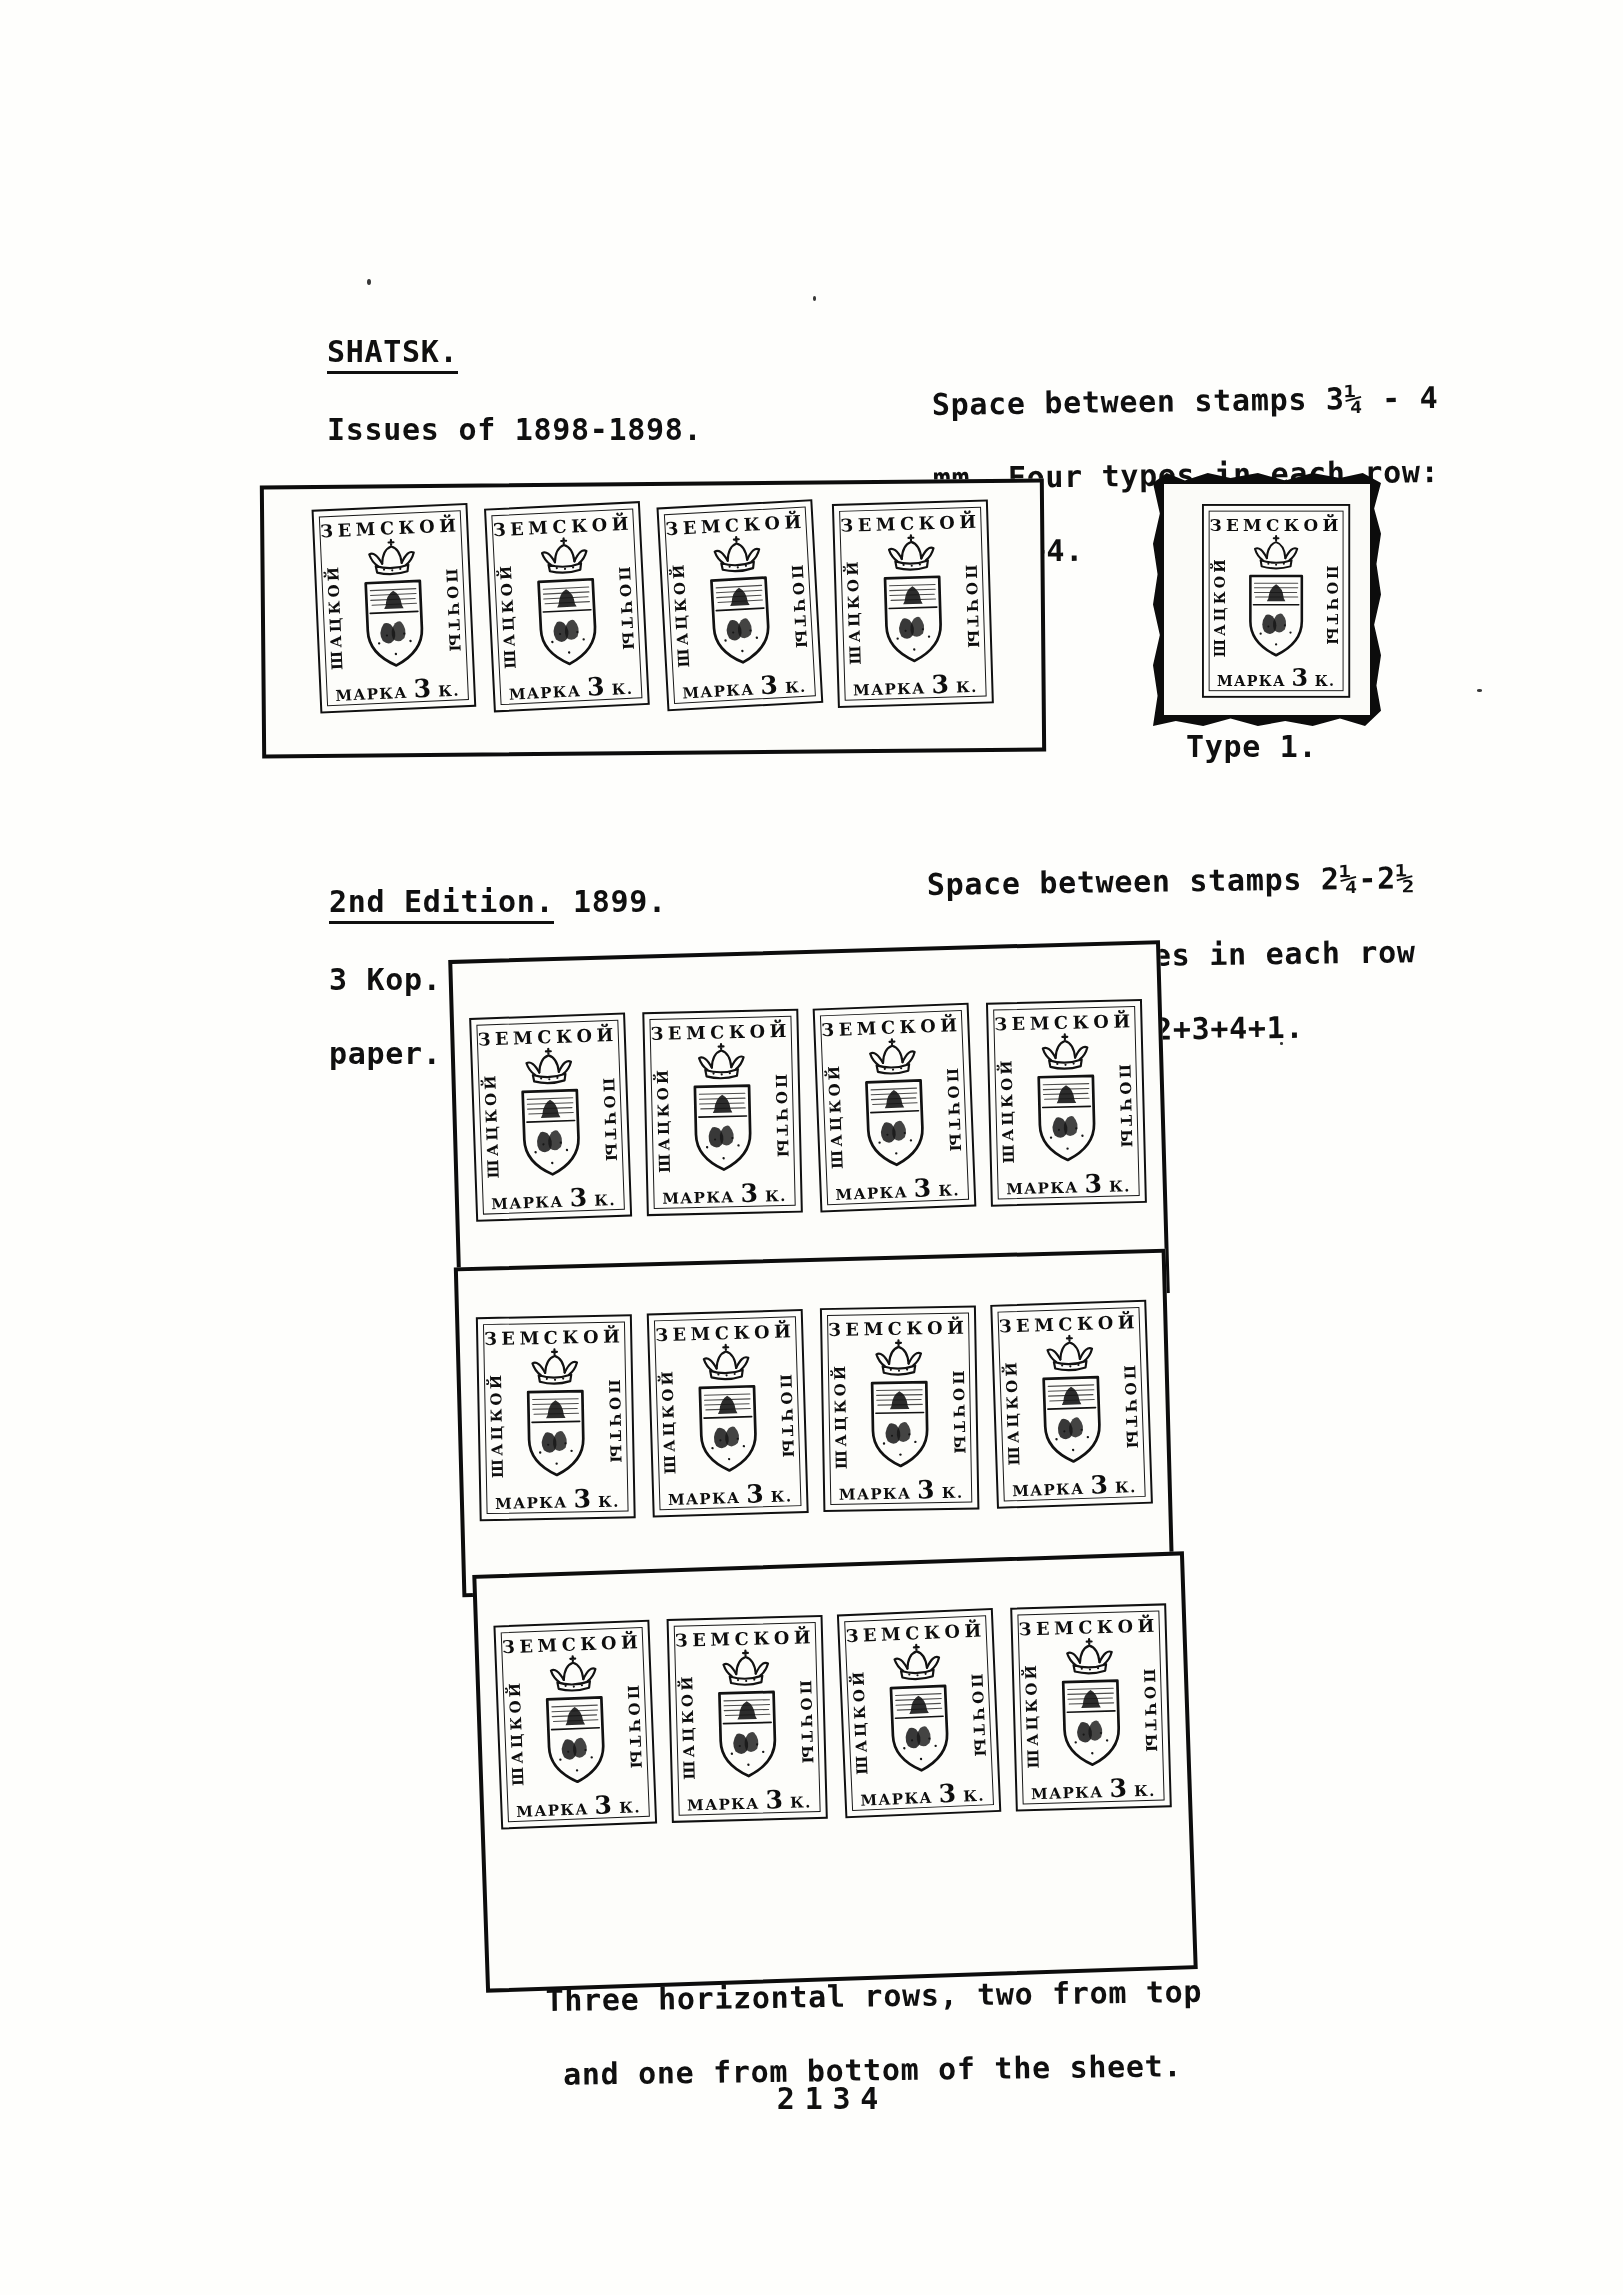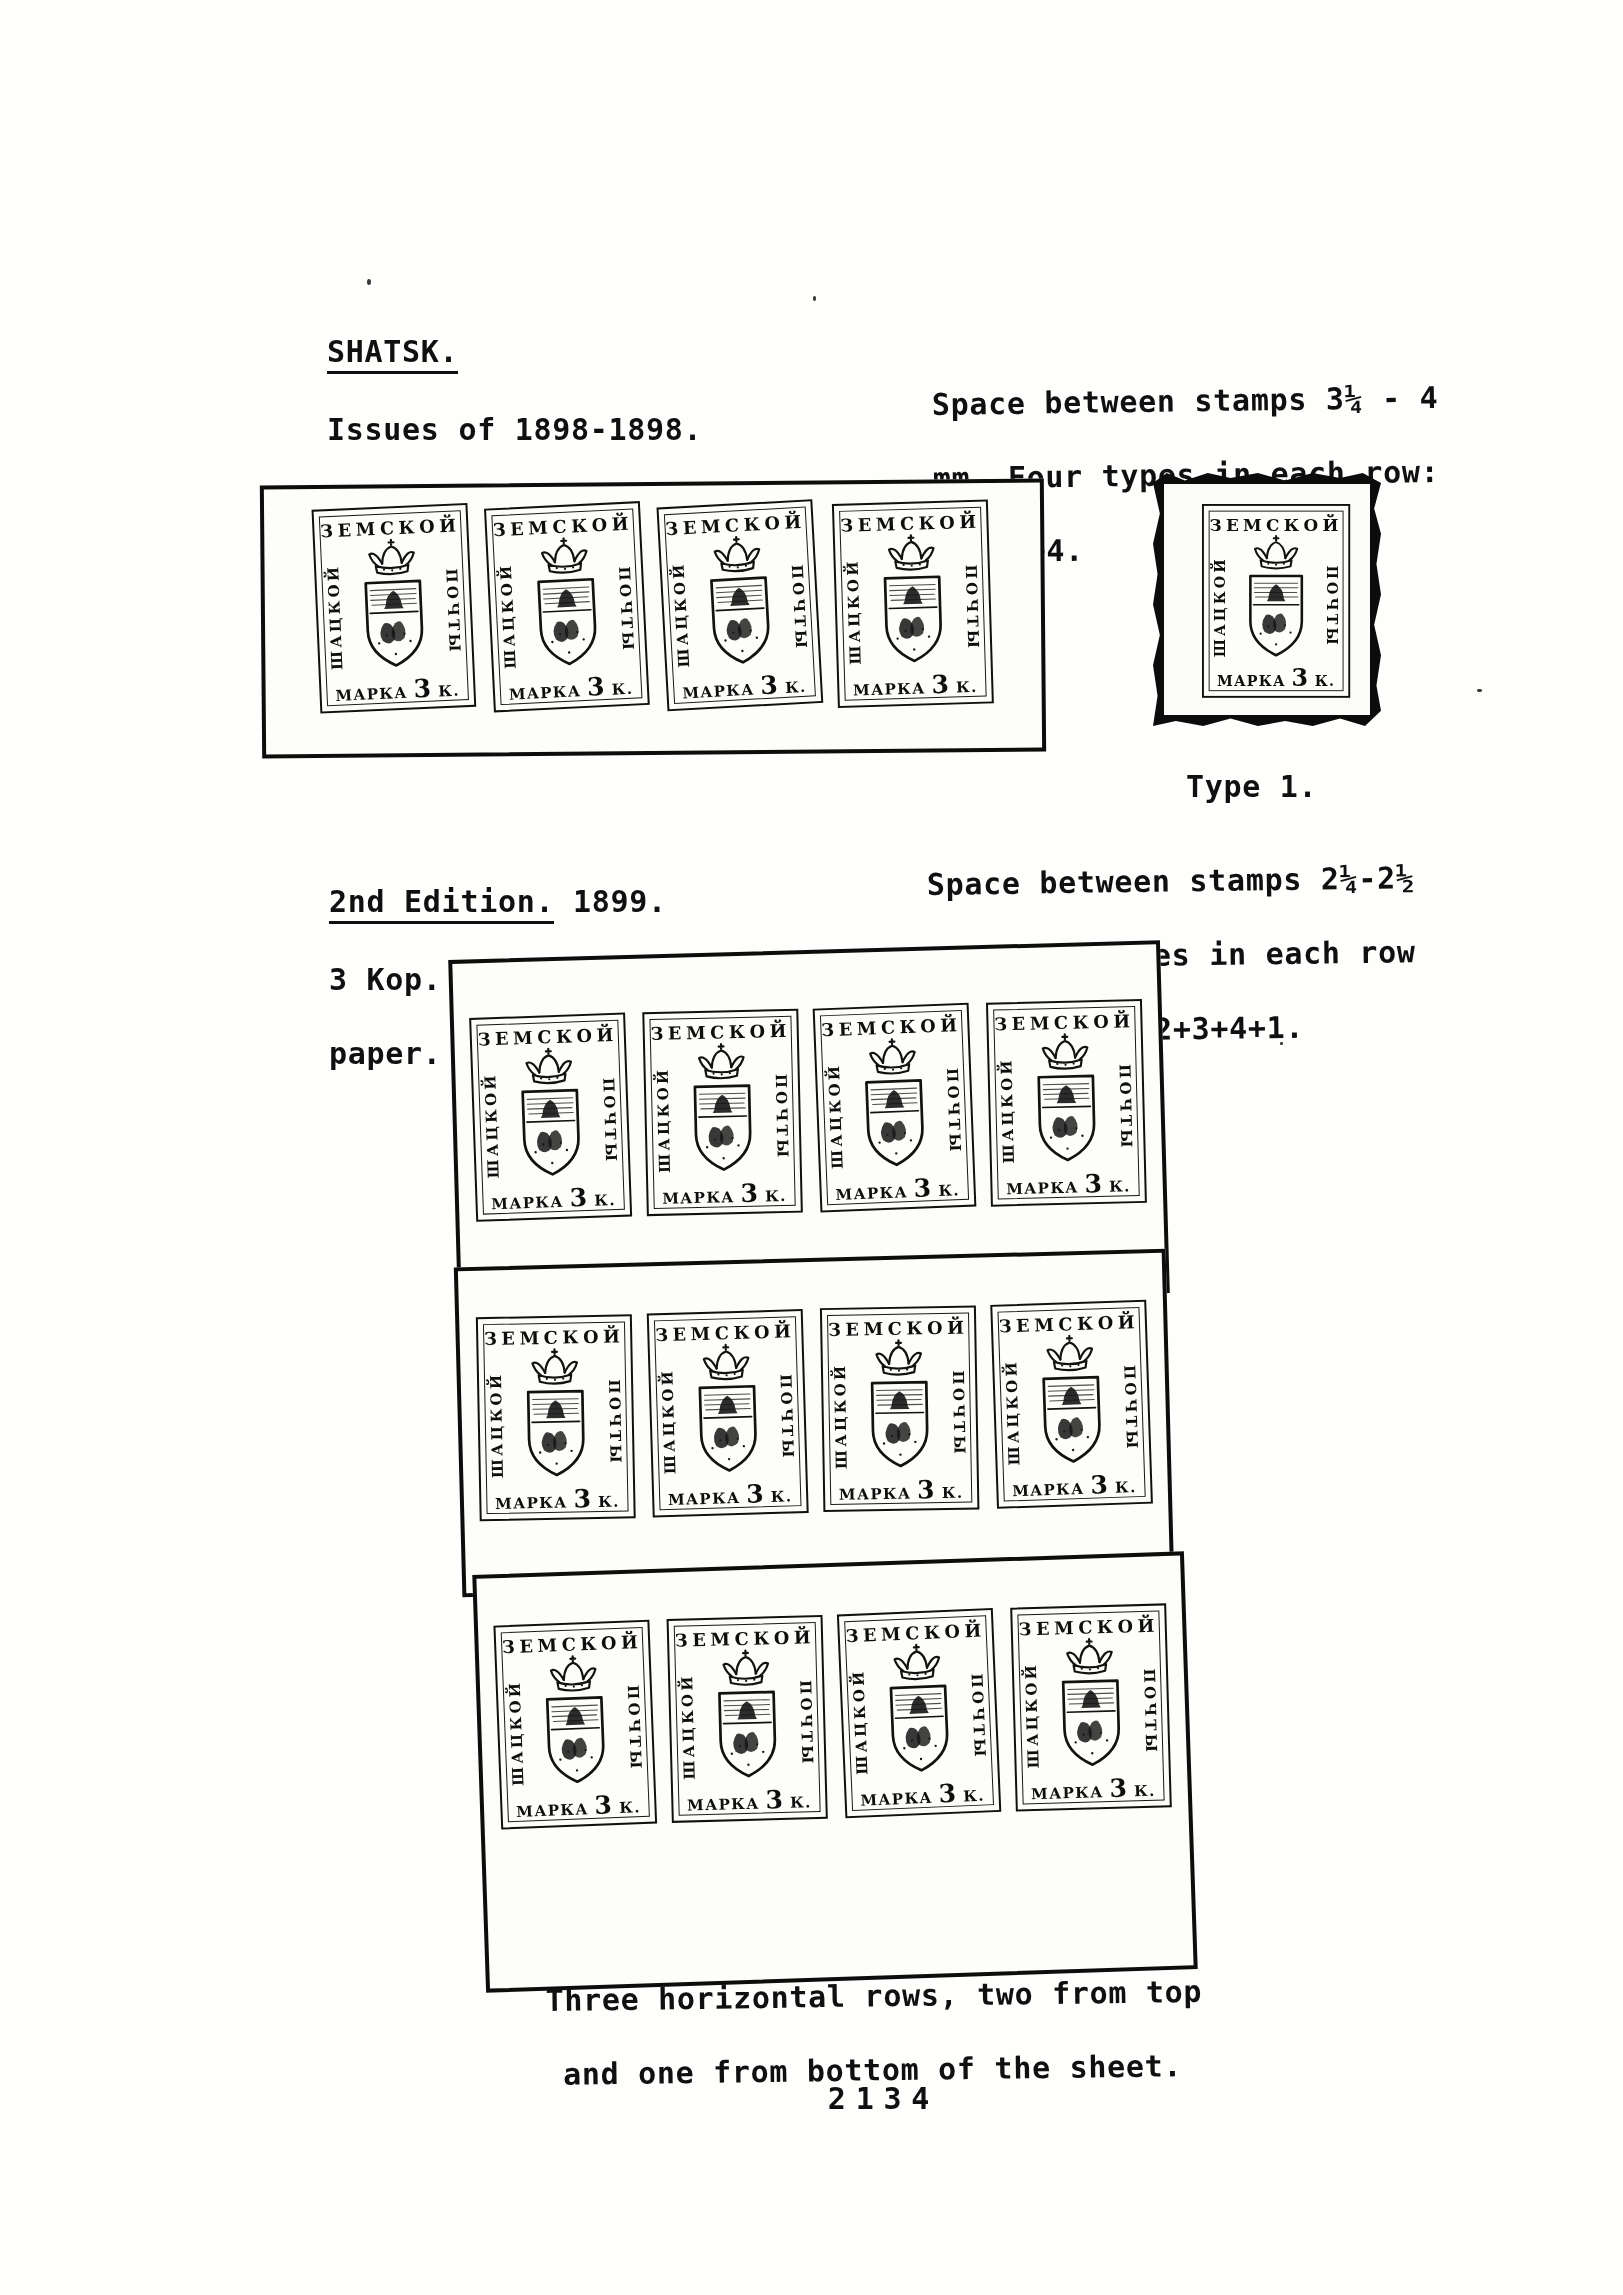--- a/index.html
+++ b/index.html
@@ -44,21 +44,21 @@
   .stamp-left{left:17px;transform:translate(-50%,-50%) rotate(-90deg);}
   .stamp-right{left:calc(100% - 17px);transform:translate(-50%,-50%) rotate(90deg);}
   .stamp-crown{position:absolute;top:30px;left:50%;transform:translateX(-50%);width:55px;height:38px;}
   .stamp-shield{position:absolute;top:67px;left:50%;transform:translateX(-50%);width:65px;height:97px;}
   .stamp-bottom{position:absolute;bottom:6.5px;left:0;right:0;display:flex;justify-content:center;
                 align-items:baseline;gap:5.9px;font-weight:700;font-size:15px;letter-spacing:1.3px;}
   .stamp-bottom .denom{font-size:25px;line-height:19.6px;}
 
   
   #caption{left:471px;top:1941px;width:727px;transform:rotate(-0.8deg);}
-  #page-number{left:720px;top:2080px;width:327px;letter-spacing:9.8px;}
+  #page-number{left:669px;top:2080px;width:327px;letter-spacing:9.8px;}
 
   .speck{position:absolute;background:#151515;border-radius:50%;opacity:.85;}
 </style>
 </head>
 <body>
 
 <div id="page">
 
   <div class="tw" style="left:252px;top:296px;">
     <span class="u">SHATSK.</span><br>
@@ -246,21 +246,21 @@
     </svg>
     <div class="stamp-bottom">
       <span>МАРКА</span>
       <span class="denom">3</span>
       <span>К.</span>
     </div>
   </div>
         </div>
     </div>
   </div>
-  <div class="tw" style="left:1186px;top:728px;margin-top:40px;">Type 1.</div>
+  <div class="tw" style="left:1186px;top:728px;">Type 1.</div>
 
   <div class="tw" style="left:254px;top:846px;">
     <span class="u">2nd Edition.</span><span> 1899.</span><br>
     <span>3 Kop. black on blue green</span><br>
     <span>paper.</span>
   </div>
 
   <div class="tw tilt" style="left:851px;top:830px;">
     <span>Space between stamps 2¼-2½</span><br>
     <span>mm. Four types in each row</span><br>

